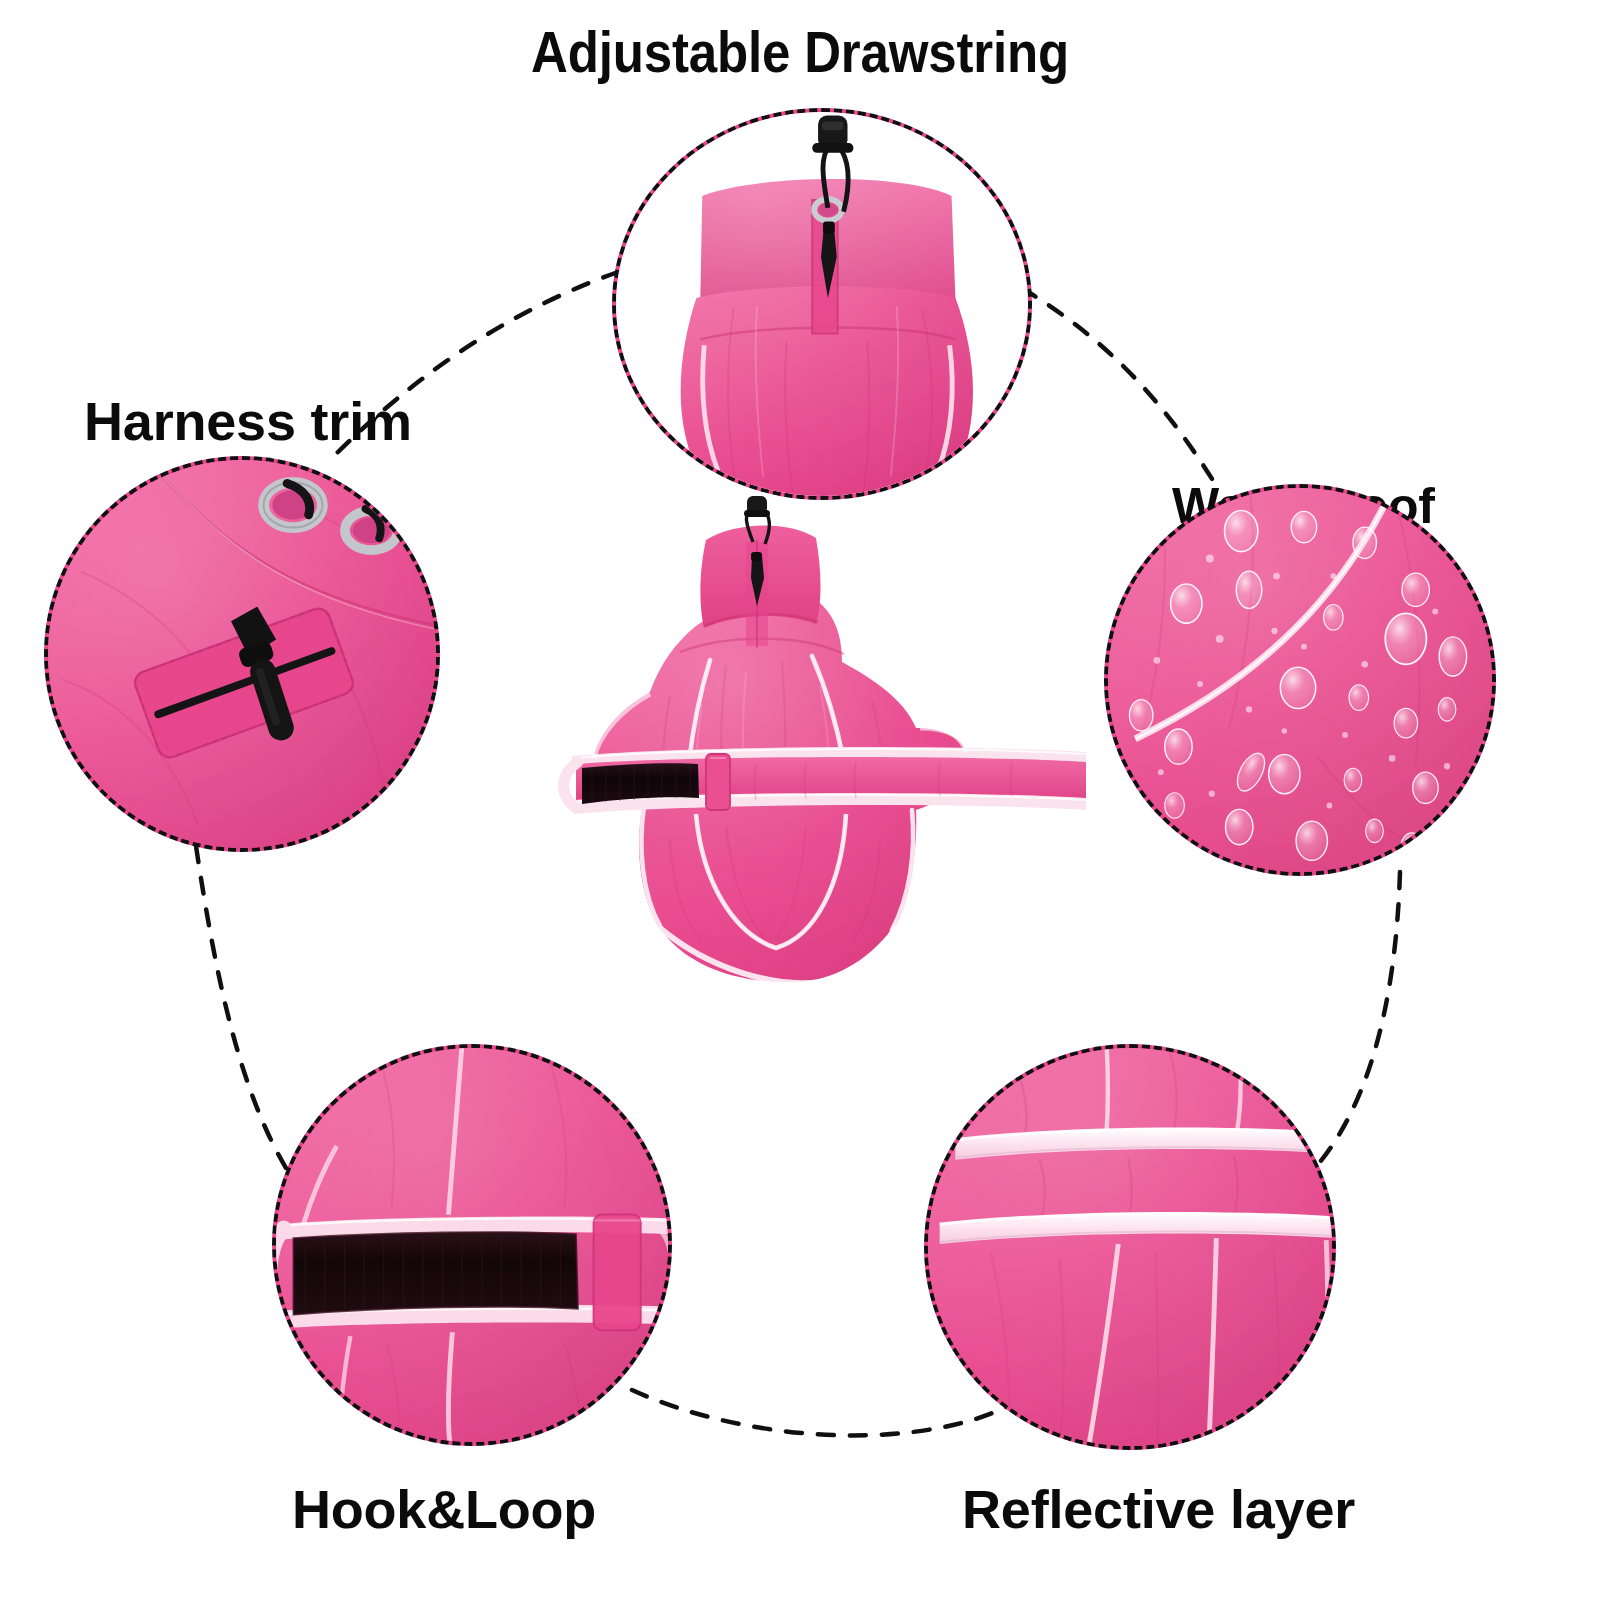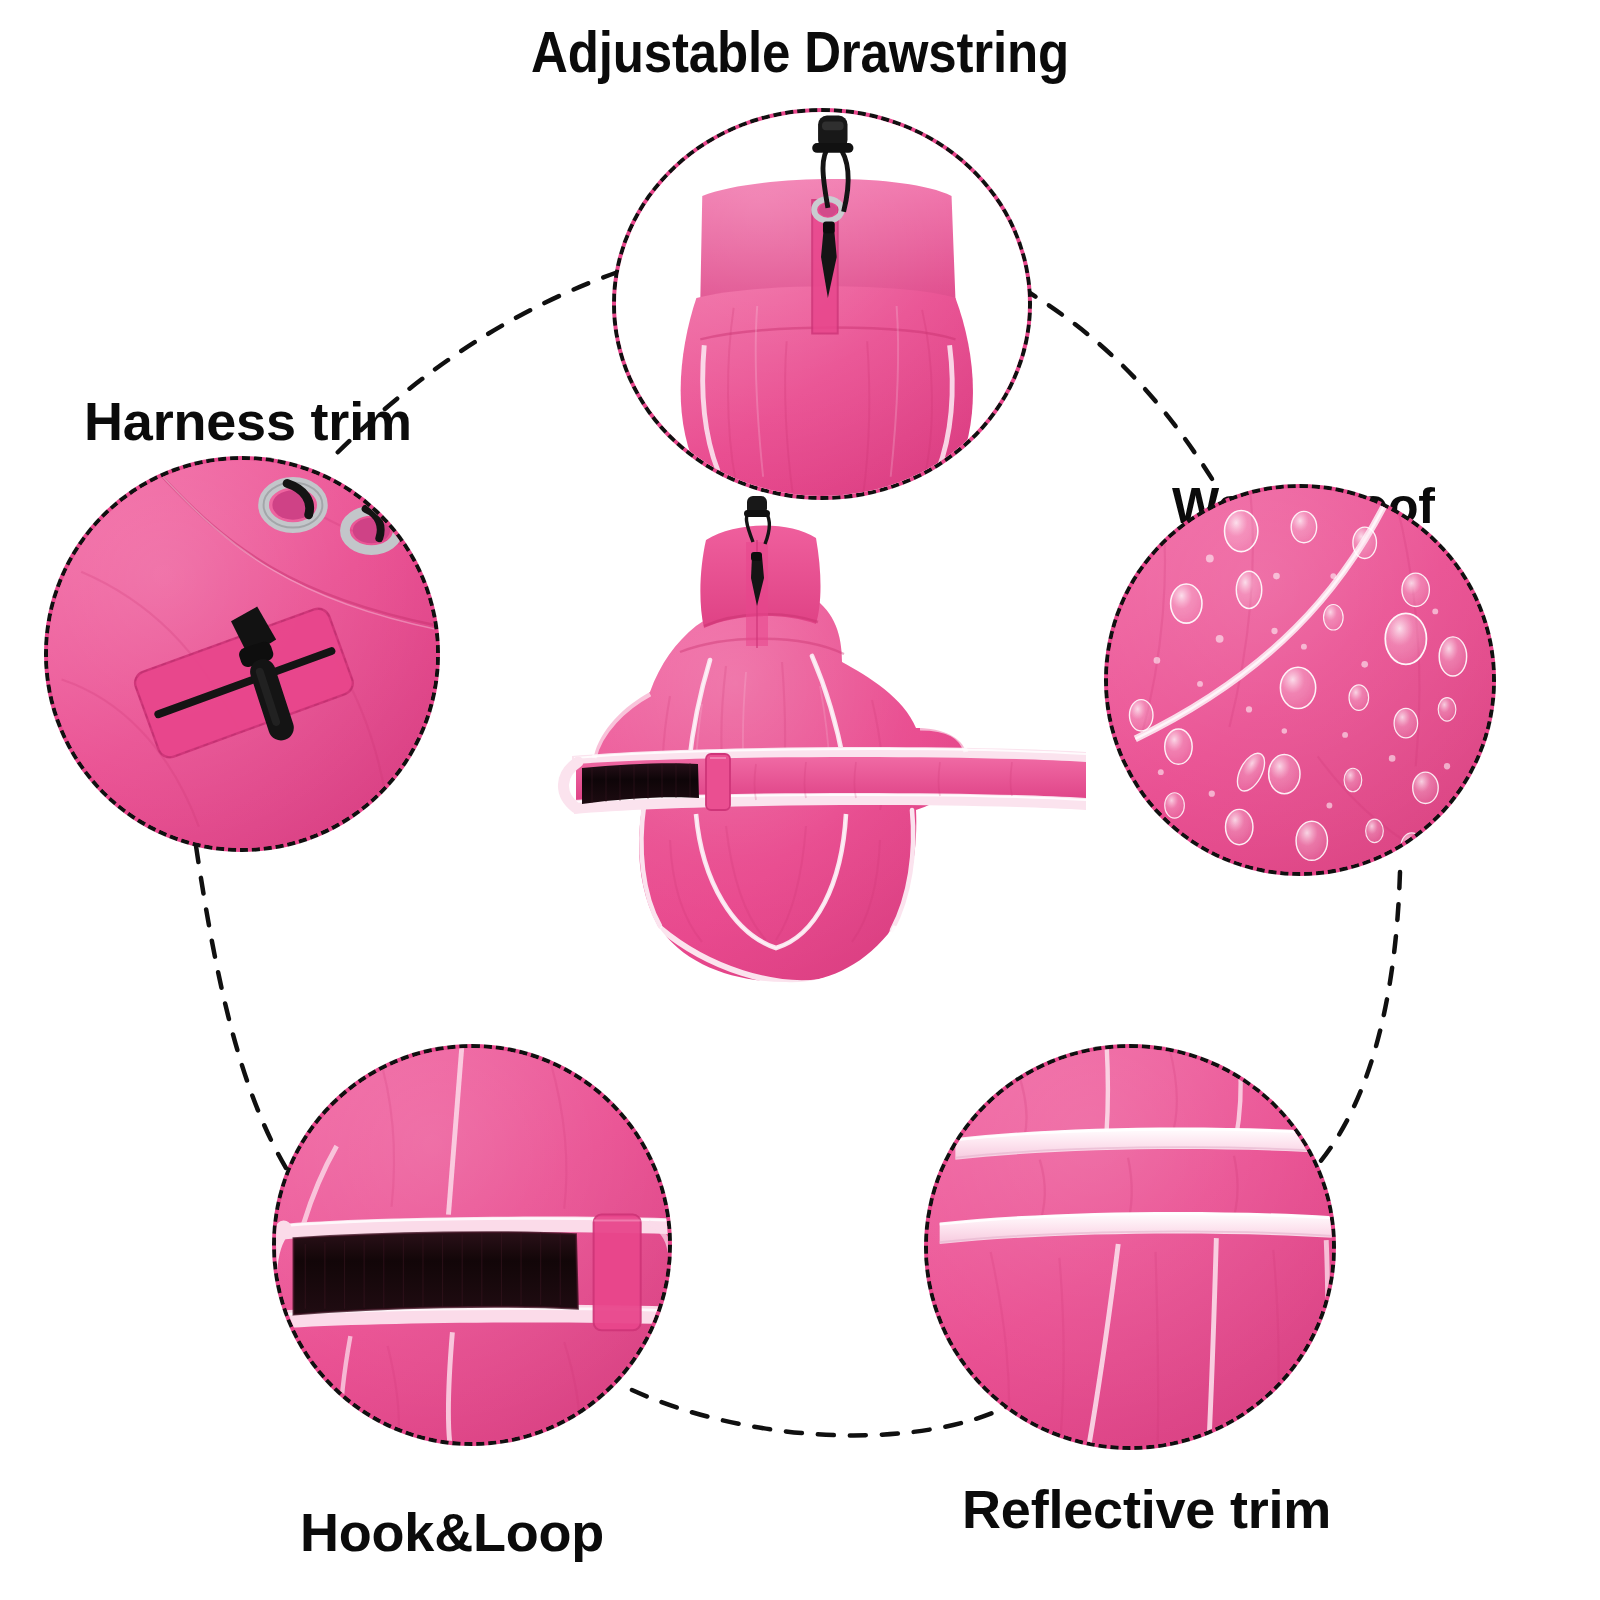--- a/index.html
+++ b/index.html
@@ -14,21 +14,21 @@
   
   .connectors{position:absolute;left:0;top:0;width:1600px;height:1600px;pointer-events:none;}
 
   
   .label{position:absolute;color:#0b0b0b;font-weight:700;letter-spacing:-0.2px;white-space:pre;}
   .label.cond{font-family:"Liberation Sans Narrow","Liberation Sans","DejaVu Sans Condensed",sans-serif;
               transform:scaleX(.88);transform-origin:center center;}
   #lbl-drawstring{left:0;right:0;top:20px;text-align:center;font-size:58px;line-height:64px;}
   #lbl-harness{left:84px;top:390px;font-size:54px;line-height:62px;}
   #lbl-waterproof{left:1172px;top:366px;font-size:50px;line-height:56px;text-align:left;}
-  #lbl-hookloop{left:300px;top:1478px;font-size:54px;line-height:62px;margin-top:23px;}
+  #lbl-hookloop{left:292px;top:1478px;font-size:54px;line-height:62px;}
   #lbl-reflective{left:962px;top:1478px;font-size:54px;line-height:62px;}
 
   
   .circle{
     position:absolute;border-radius:50%;overflow:hidden;
     box-sizing:border-box;
     border:4px dashed #101010;
     background:#e8468c;
   }
   .circle .inner{position:absolute;inset:-6px;border-radius:50%;overflow:hidden;}
@@ -71,21 +71,21 @@
 
   <div class="label" id="lbl-harness">Harness trim</div>
 
   <div class="label" id="lbl-waterproof">
     <div>Waterproof</div>
     <div>outer layer</div>
   </div>
 
   <div class="label" id="lbl-hookloop">Hook&amp;Loop</div>
 
-  <div class="label" id="lbl-reflective">Reflective trim</div>
+  <div class="label" id="lbl-reflective">Reflective layer</div>
 
   <div class="circle" id="c-drawstring">
     <div class="inner">
       <div class="fab">
         <svg viewBox="0 0 432 404" preserveAspectRatio="xMidYMid slice">
           <defs>
             <linearGradient id="dgA" x1="0" y1="0" x2="1" y2="1">
               <stop offset="0" stop-color="#ef5f9c"></stop>
               <stop offset="0.45" stop-color="#e8468c"></stop>
               <stop offset="1" stop-color="#d83c80"></stop>

